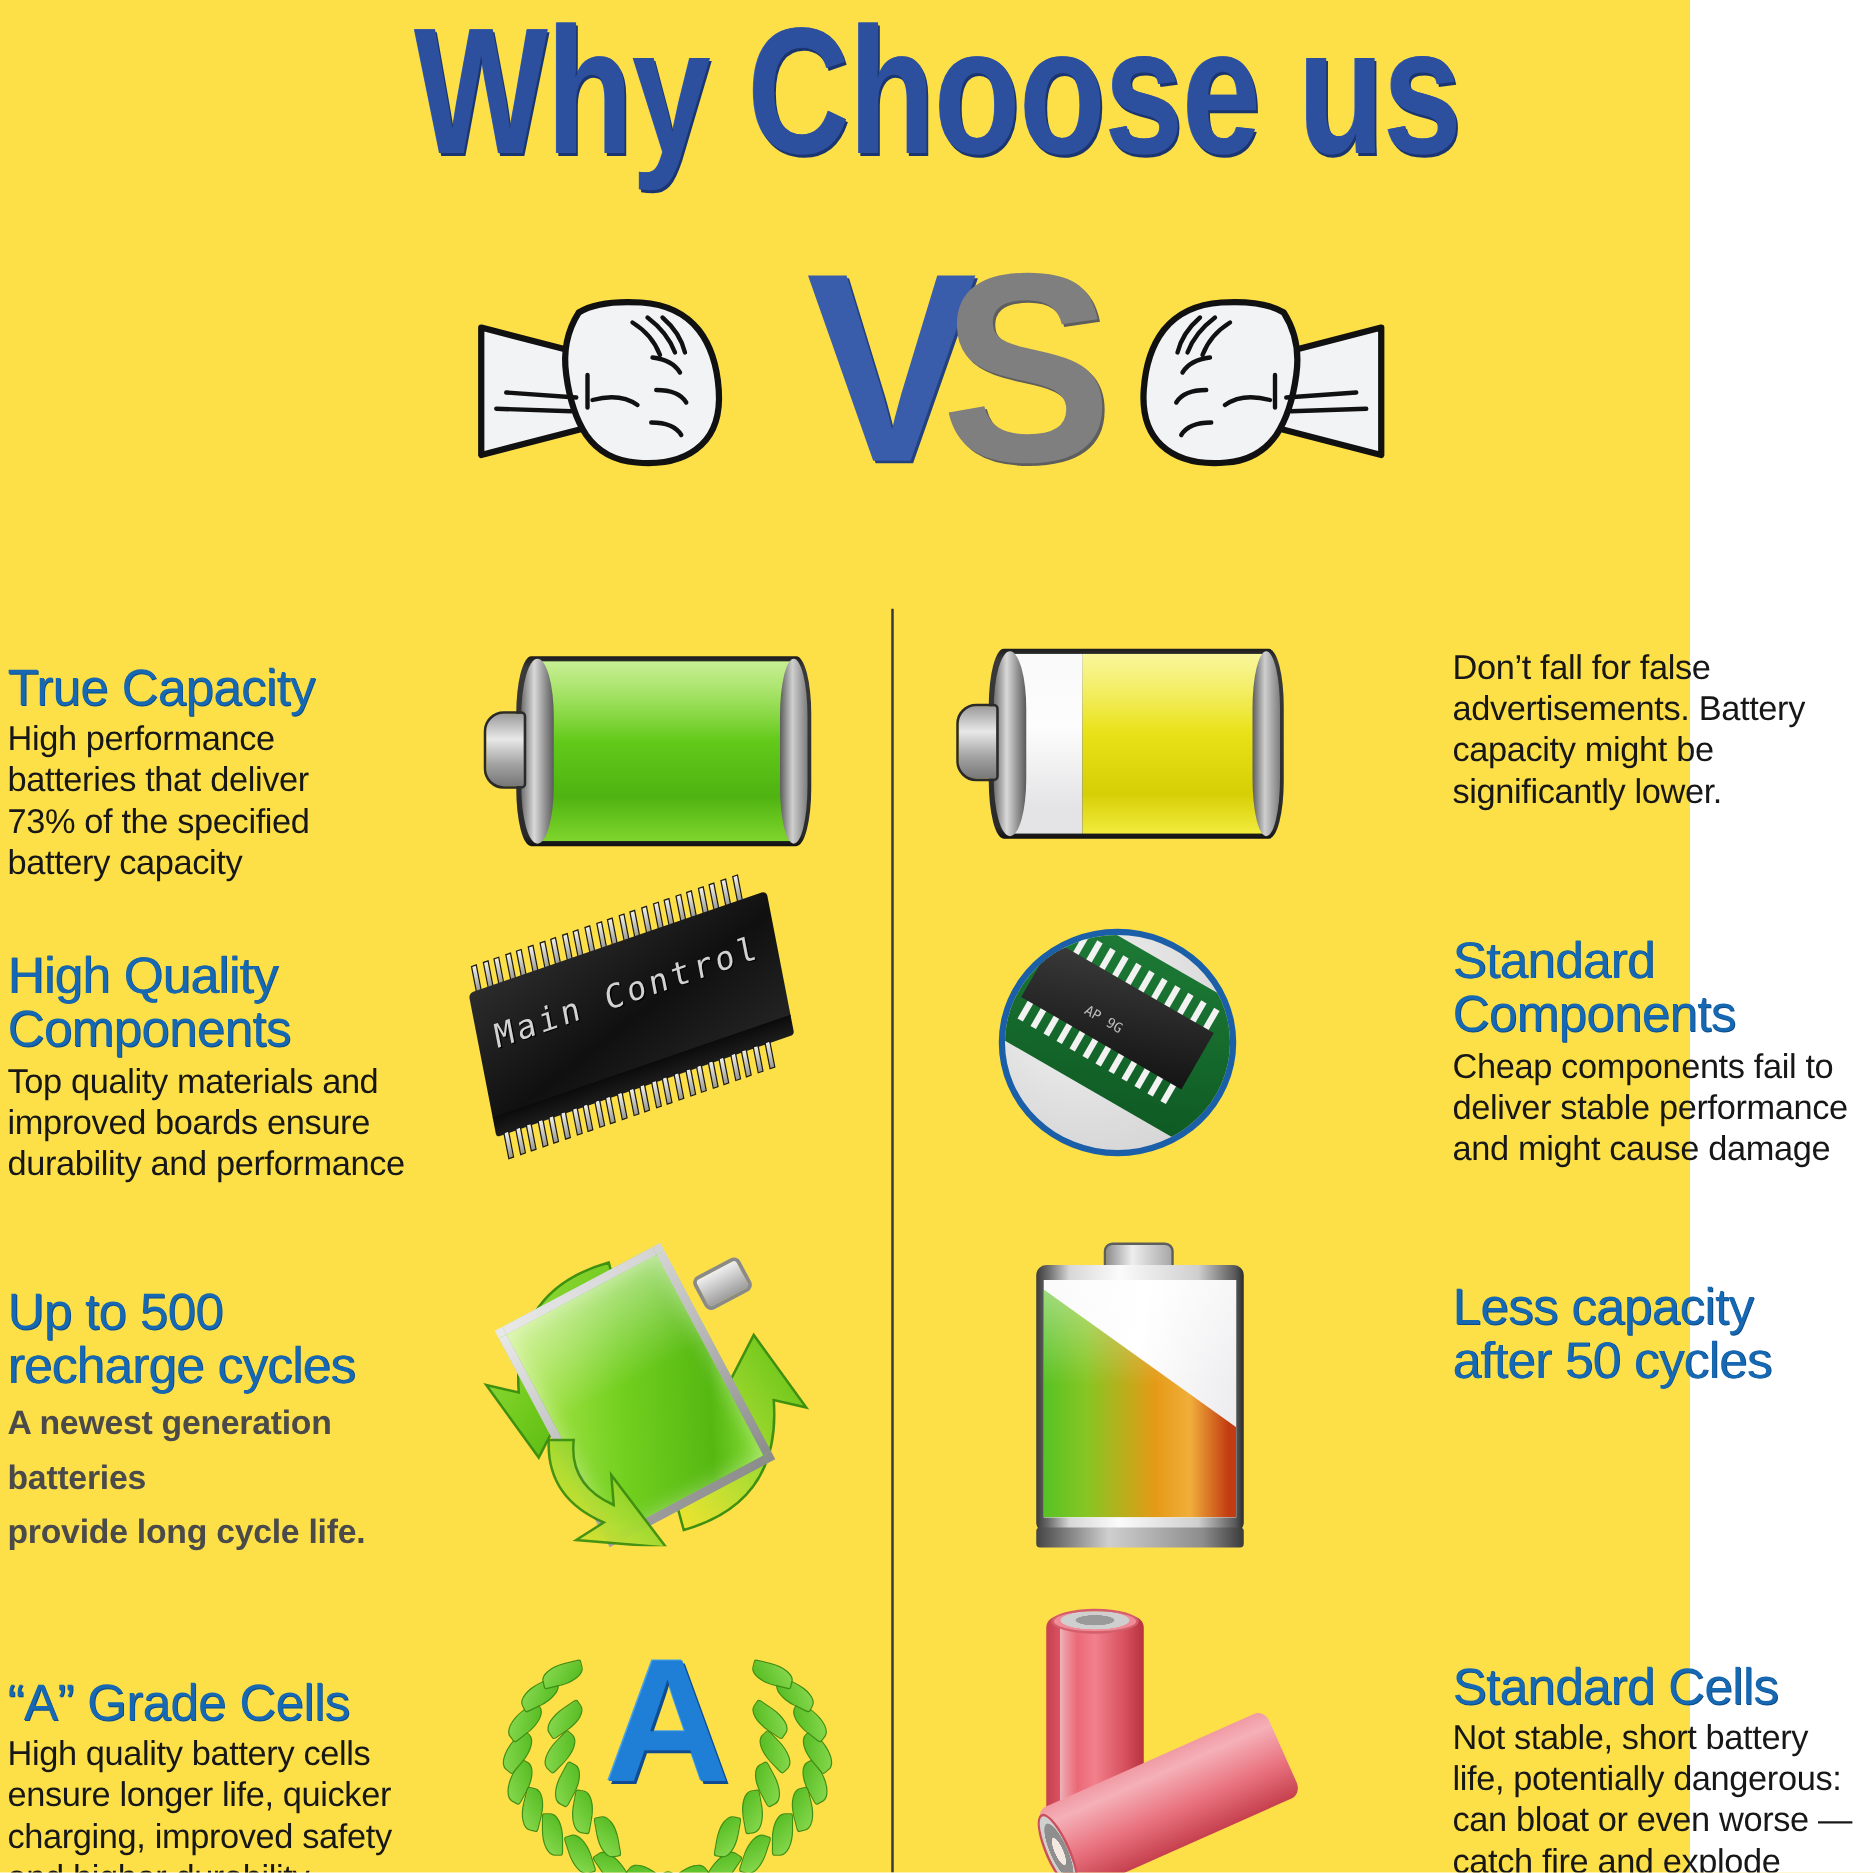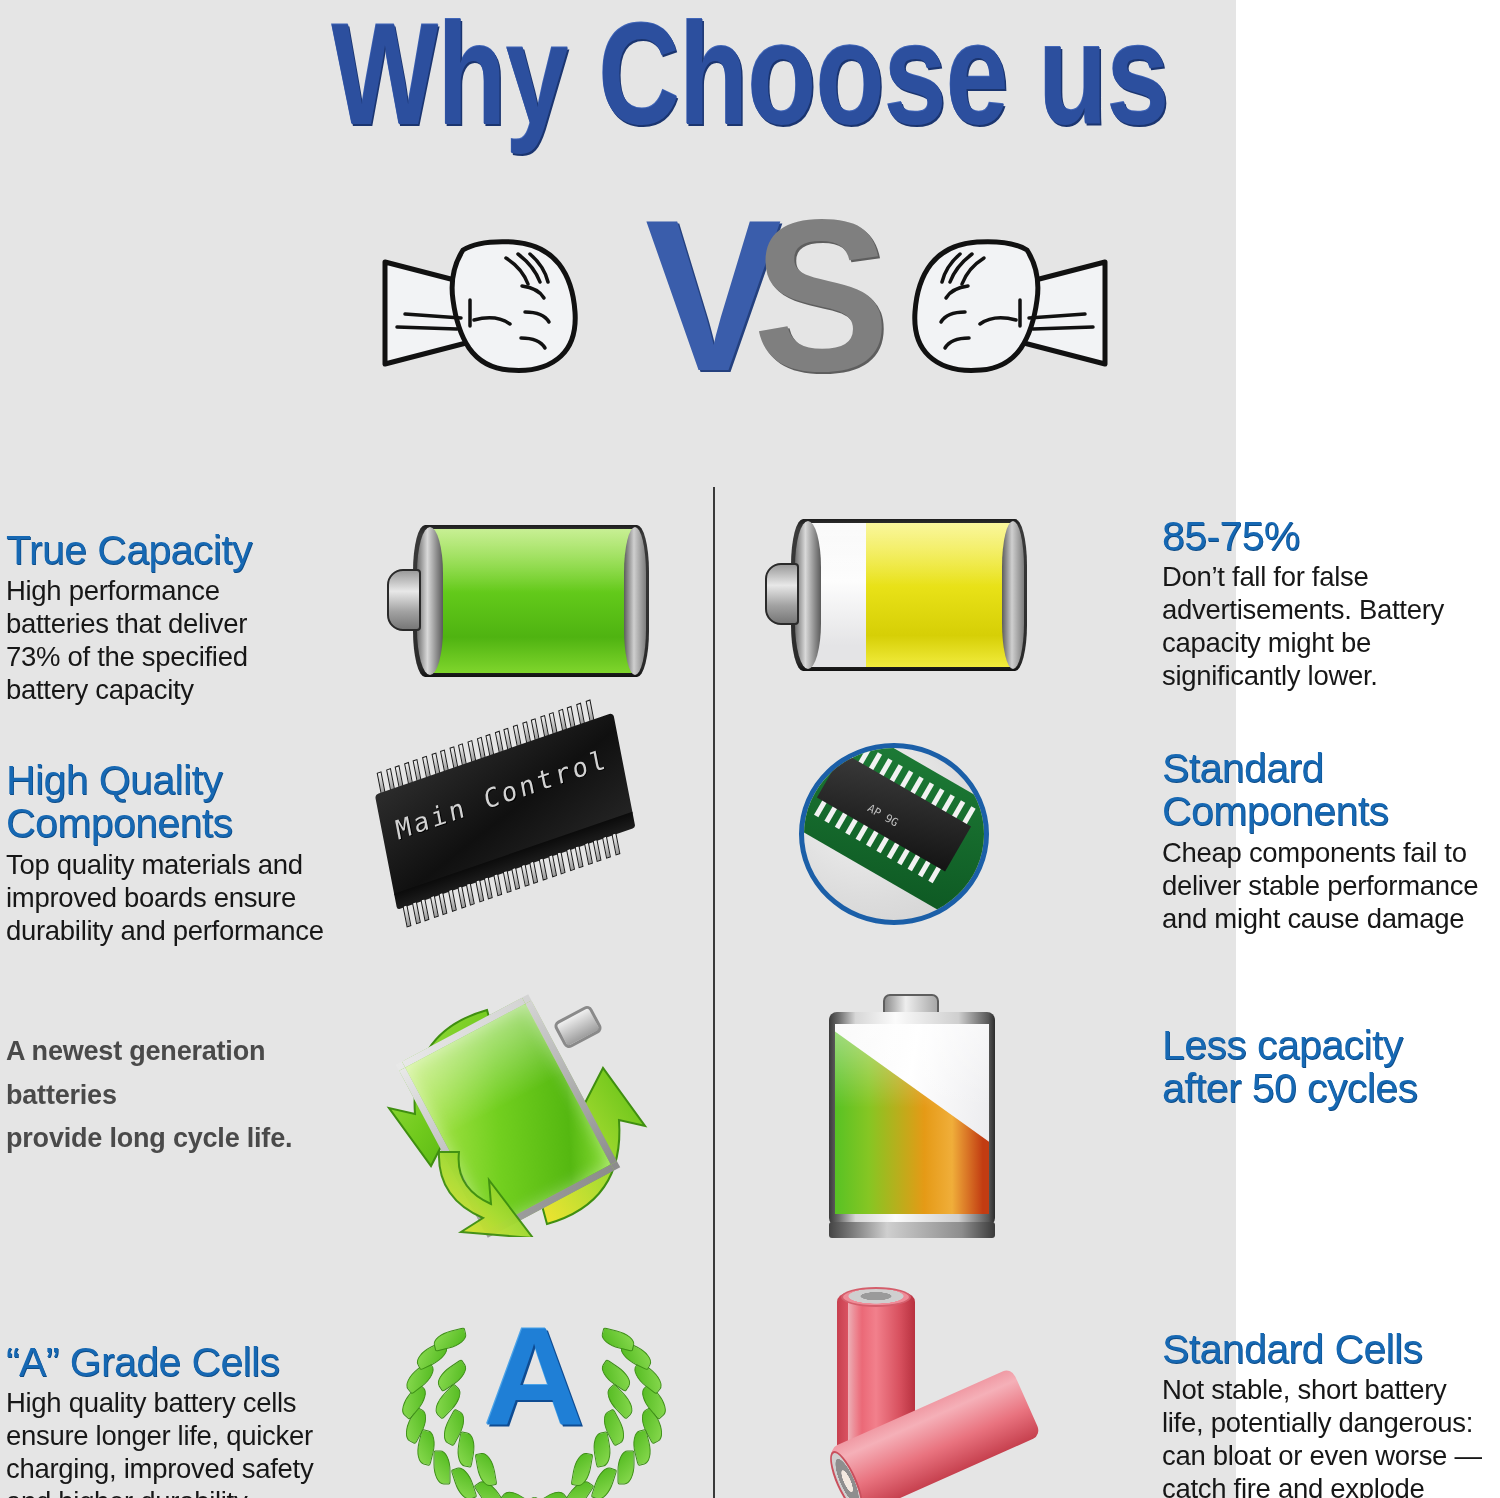--- a/index.html
+++ b/index.html
@@ -4,22 +4,22 @@
 <style>
   * { box-sizing: border-box; margin: 0; padding: 0; }
   html, body {
     width: 1500px; height: 1498px;
     background: #ffffff;
     font-family: "Liberation Sans", sans-serif;
     overflow: hidden;
   }
   #page {
     position: relative;
-    width: 1236px; height: 1498px;
-    background: #e5e5e5;
+    width: 1352px; height: 1498px;
+    background: #fde047;
   }
 
   
   #title {
     position: absolute;
     left: 0; top: 2px; width: 1500px;
     text-align: center;
     font-size: 118px;
     line-height: 1.0;
     font-weight: 700;
@@ -437,21 +437,20 @@
               <div class="gloss"></div>
             </div>
             <div class="capL"></div>
             <div class="capR"></div>
           </div>
           <div class="nub"></div>
         </div>
       </div>
 
       <div class="cell-text right">
-        <div class="heading">85-75%</div>
         <div class="body">Don’t fall for false
 advertisements. Battery
 capacity might be
 significantly lower.</div>
       </div>
     </div>
 
     <div class="row r1">
 
       <div class="cell-text left">
@@ -562,20 +561,22 @@
 Components</div>
         <div class="body">Cheap components fail to
 deliver stable performance
 and might cause damage</div>
       </div>
     </div>
 
     <div class="row r2">
 
       <div class="cell-text left">
+        <div class="heading">Up to 500
+recharge cycles</div>
         <div class="body loose">A newest generation batteries
 provide long cycle life.</div>
       </div>
 
       <div class="cell-icon left">
         <div id="recycle-batt">
           <svg viewBox="0 0 280 245" width="280" height="245" style="position:absolute;left:0;top:0;" aria-hidden="true">
             <defs>
               <linearGradient id="agrad" x1="0" y1="0" x2="1" y2="1">
                 <stop offset="0%" stop-color="#a9e449"></stop>

